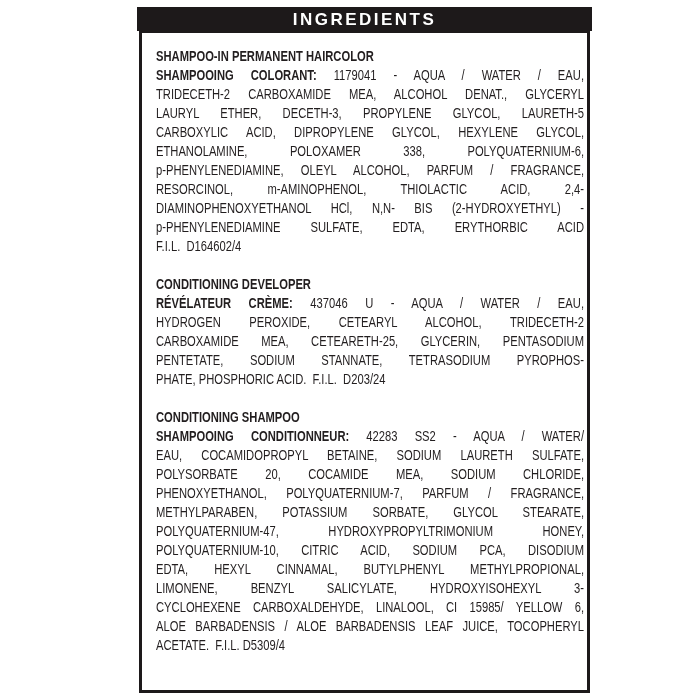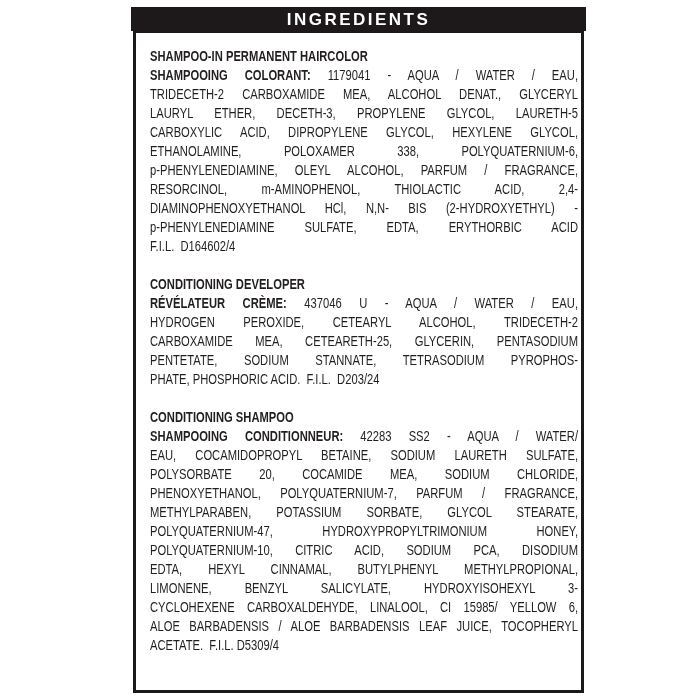--- a/index.html
+++ b/index.html
@@ -18,21 +18,21 @@
   }
   .page {
     position: relative;
     width: 700px;
     height: 700px;
     background: var(--paper);
     overflow: hidden;
   }
   .label-wrap {
     position: absolute;
-    left: 131px;
+    left: 137px;
     top: 7px;
     width: 455px;
   }
   .header-bar {
     height: 24px;
     background: var(--bar);
     display: flex;
     align-items: center;
     justify-content: center;
   }

